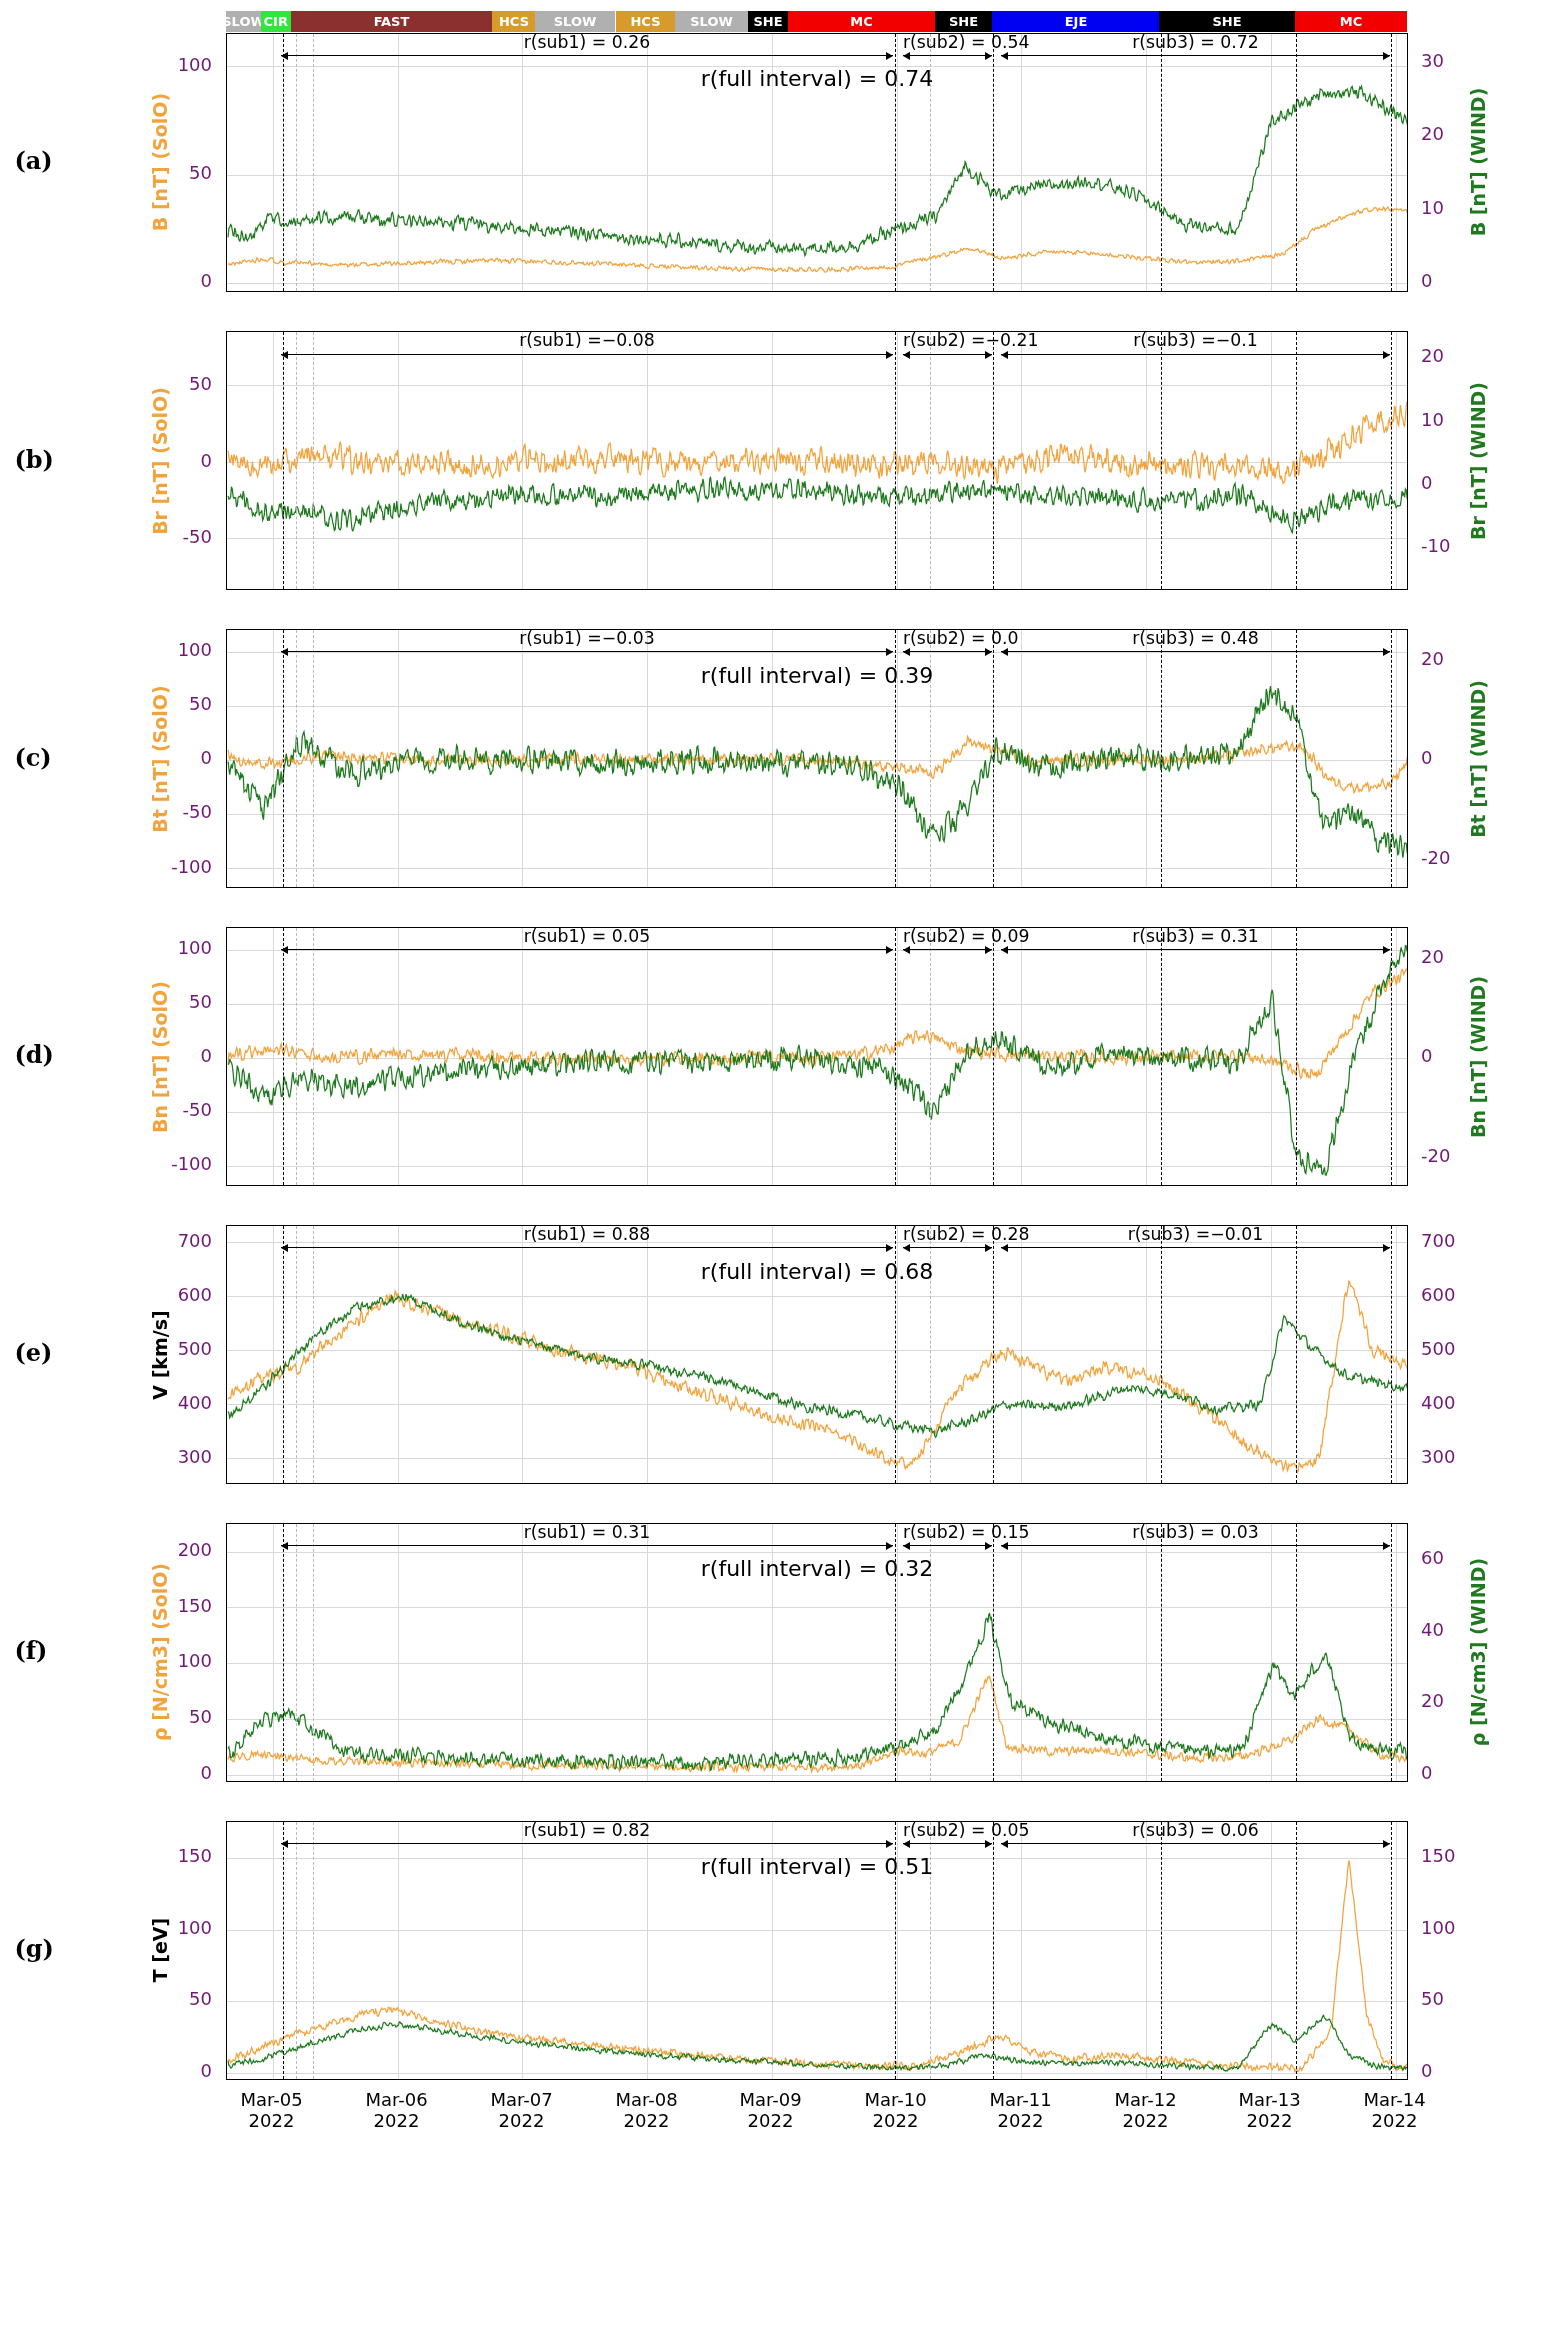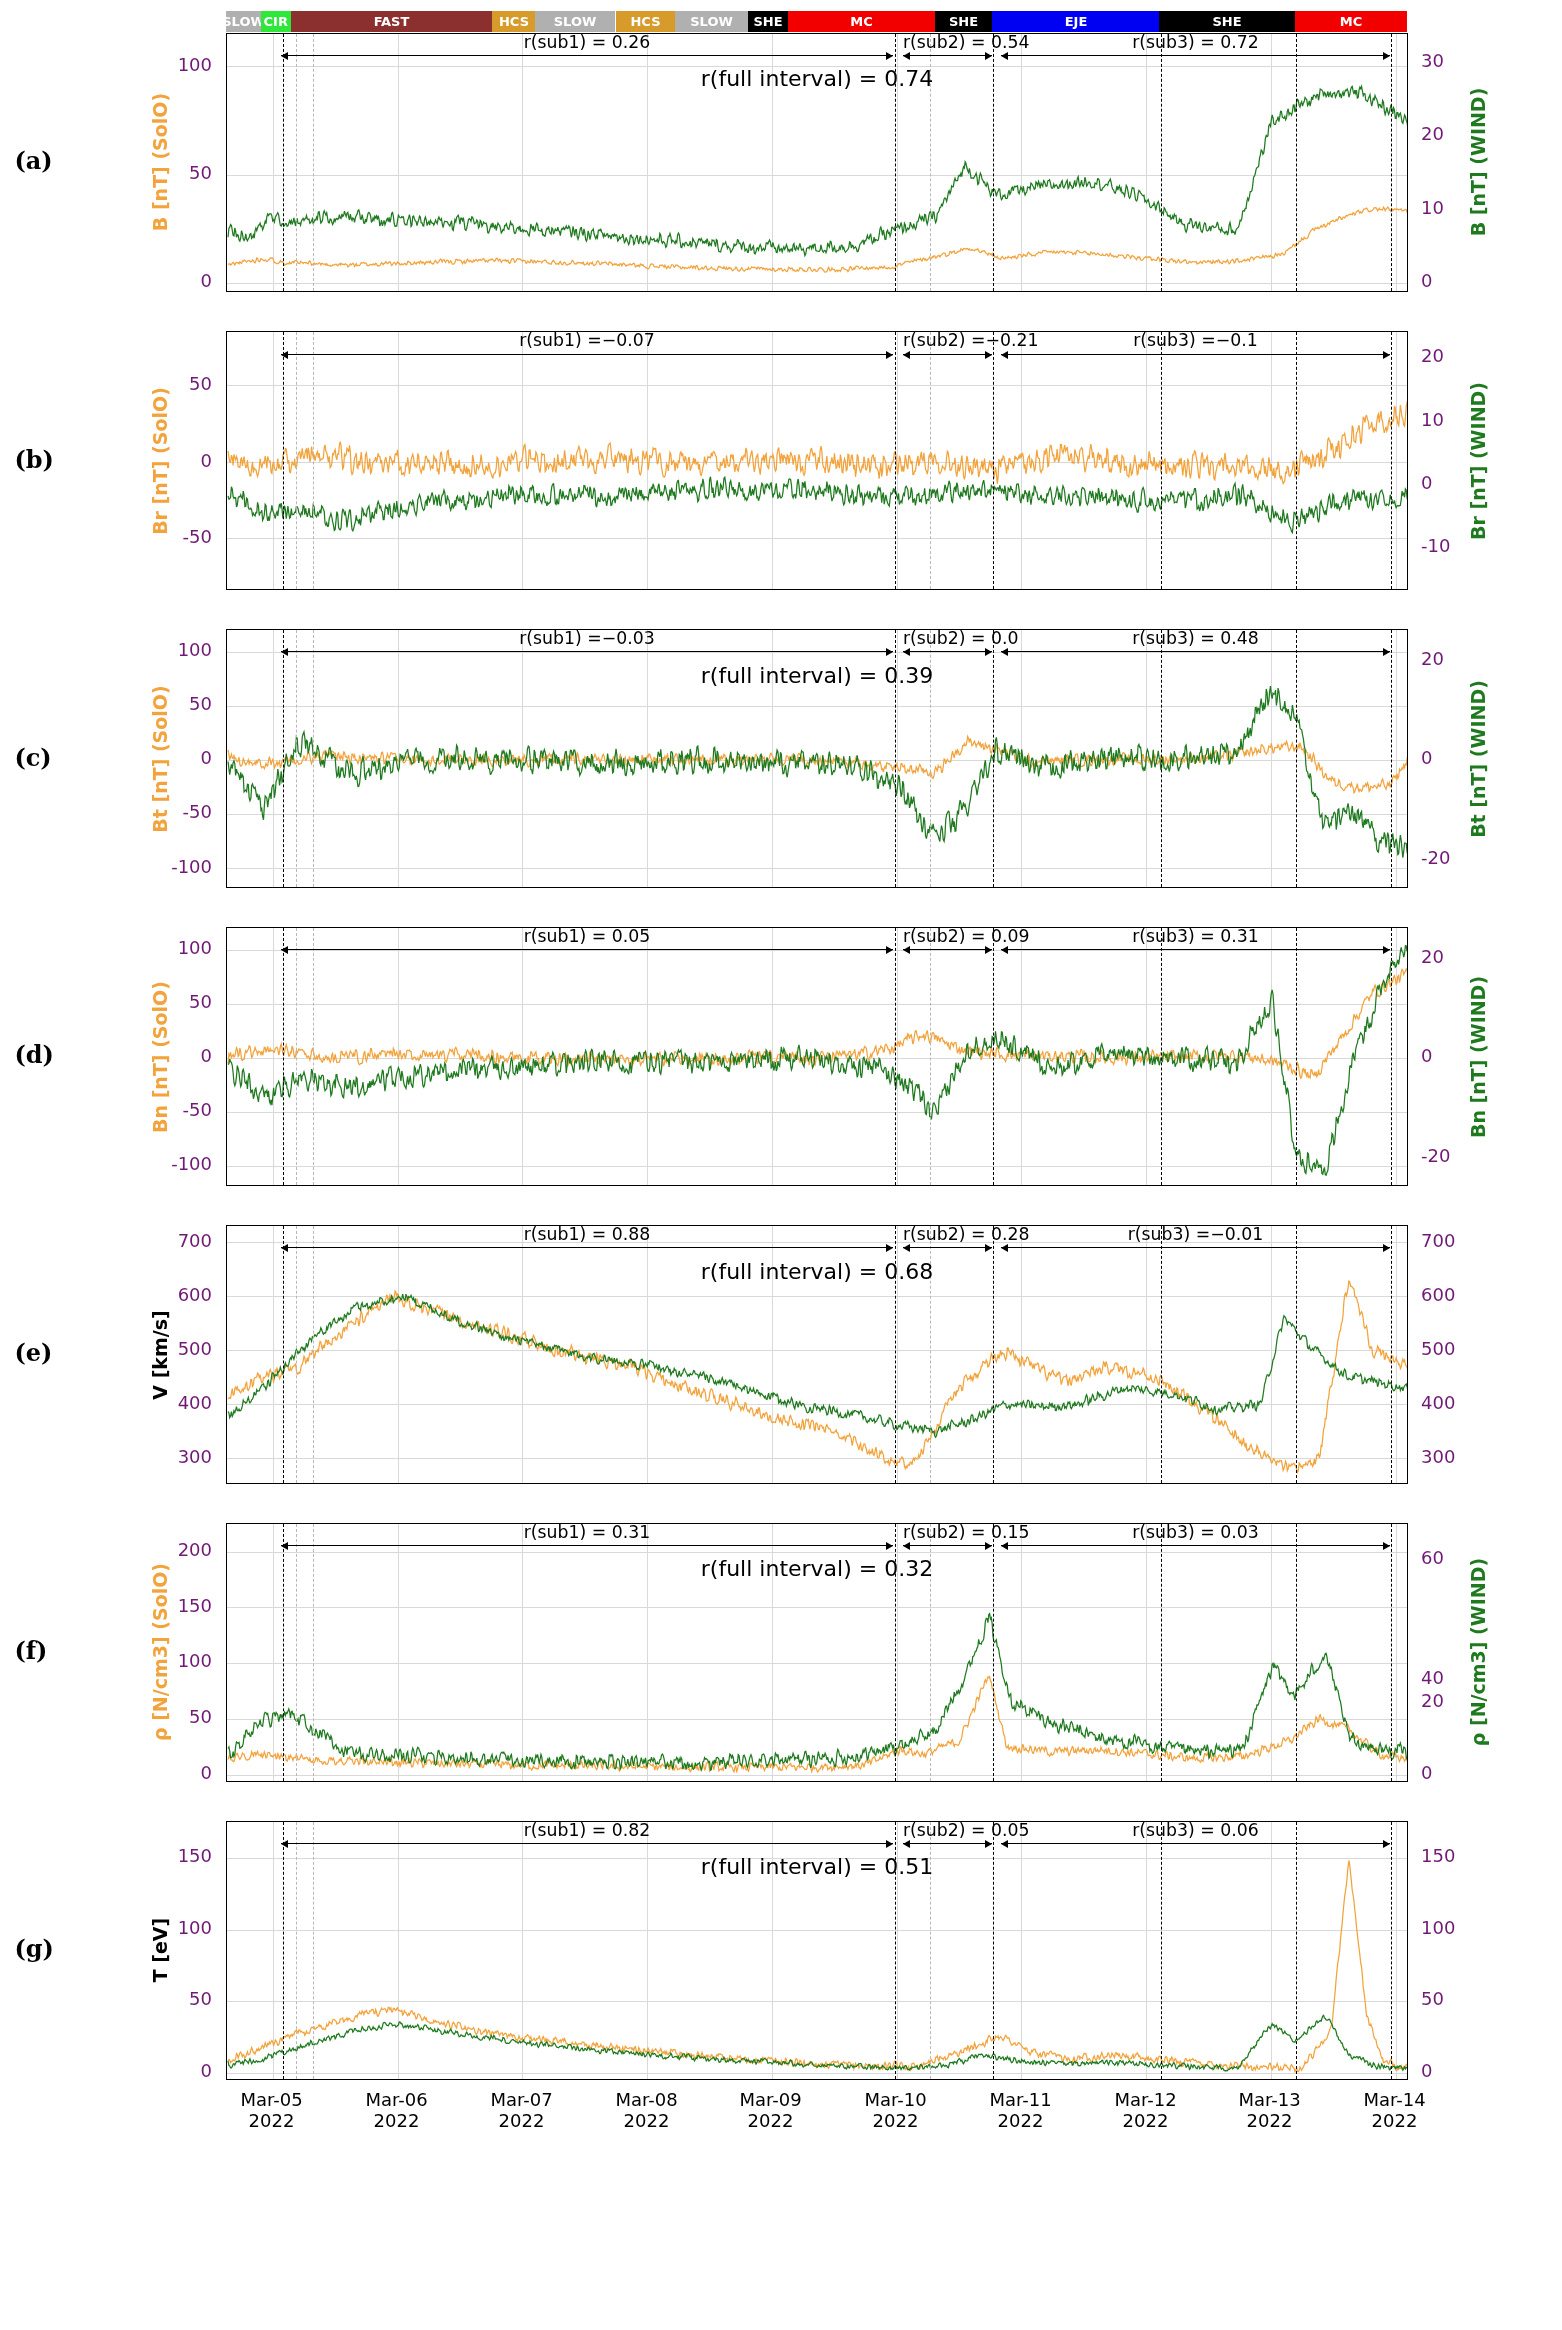--- a/index.html
+++ b/index.html
@@ -148,21 +148,21 @@
     </div>
     <div class="panel-letter" style="top:445px;">(b)</div>
     <div class="ytick" style="left:212px;top:526px;transform:translateX(-100%);">-50</div>
     <div class="ytick" style="left:212px;top:450px;transform:translateX(-100%);">0</div>
     <div class="ytick" style="left:212px;top:373px;transform:translateX(-100%);">50</div>
     <div class="ytick" style="left:1421px;top:535px;">-10</div>
     <div class="ytick" style="left:1421px;top:472px;">0</div>
     <div class="ytick" style="left:1421px;top:409px;">10</div>
     <div class="ytick" style="left:1421px;top:345px;">20</div>
     <div class="arrowline" style="left:281px;top:354px;width:612px;"></div>
-    <div class="rtext" style="left:281px;width:612px;top:330px;">r(sub1) =−0.07</div>
+    <div class="rtext" style="left:281px;width:612px;top:330px;">r(sub1) =−0.08</div>
     <div class="arrowline" style="left:903px;top:354px;width:89px;"></div>
     <div class="rtext" style="left:903px;width:89px;top:330px;">r(sub2) =−0.21</div>
     <div class="arrowline" style="left:1001px;top:354px;width:389px;"></div>
     <div class="rtext" style="left:1001px;width:389px;top:330px;">r(sub3) =−0.1</div>
     <div class="ylabel left" style="left:149px;top:461px;transform:rotate(-90deg) translate(-50%,0);">Br [nT] (SolO)</div>
     <div class="ylabel right" style="left:1489px;top:461px;transform:rotate(-90deg) translate(-50%,-100%);">Br [nT] (WIND)</div>
 
     <div class="panel" style="top:629px;height:259px;">
       <div class="axes">
         <div class="plotarea">
@@ -357,21 +357,21 @@
       </div>
     </div>
     <div class="panel-letter" style="top:1636px;">(f)</div>
     <div class="ytick" style="left:212px;top:1762px;transform:translateX(-100%);">0</div>
     <div class="ytick" style="left:212px;top:1706px;transform:translateX(-100%);">50</div>
     <div class="ytick" style="left:212px;top:1650px;transform:translateX(-100%);">100</div>
     <div class="ytick" style="left:212px;top:1595px;transform:translateX(-100%);">150</div>
     <div class="ytick" style="left:212px;top:1539px;transform:translateX(-100%);">200</div>
     <div class="ytick" style="left:1421px;top:1762px;">0</div>
     <div class="ytick" style="left:1421px;top:1690px;">20</div>
-    <div class="ytick" style="left:1421px;top:1619px;margin-top:48px;">40</div>
+    <div class="ytick" style="left:1421px;top:1619px;">40</div>
     <div class="ytick" style="left:1421px;top:1547px;">60</div>
     <div class="arrowline" style="left:281px;top:1545px;width:612px;"></div>
     <div class="rtext" style="left:281px;width:612px;top:1522px;">r(sub1) = 0.31</div>
     <div class="arrowline" style="left:903px;top:1545px;width:89px;"></div>
     <div class="rtext" style="left:903px;width:89px;top:1522px;">r(sub2) = 0.15</div>
     <div class="arrowline" style="left:1001px;top:1545px;width:389px;"></div>
     <div class="rtext" style="left:1001px;width:389px;top:1522px;">r(sub3) = 0.03</div>
     <div class="rfull" style="left:226px;width:1182px;top:1556px;">r(full interval) = 0.32</div>
     <div class="ylabel left" style="left:149px;top:1652px;transform:rotate(-90deg) translate(-50%,0);">ρ [N/cm3] (SolO)</div>
     <div class="ylabel right" style="left:1489px;top:1652px;transform:rotate(-90deg) translate(-50%,-100%);">ρ [N/cm3] (WIND)</div>

